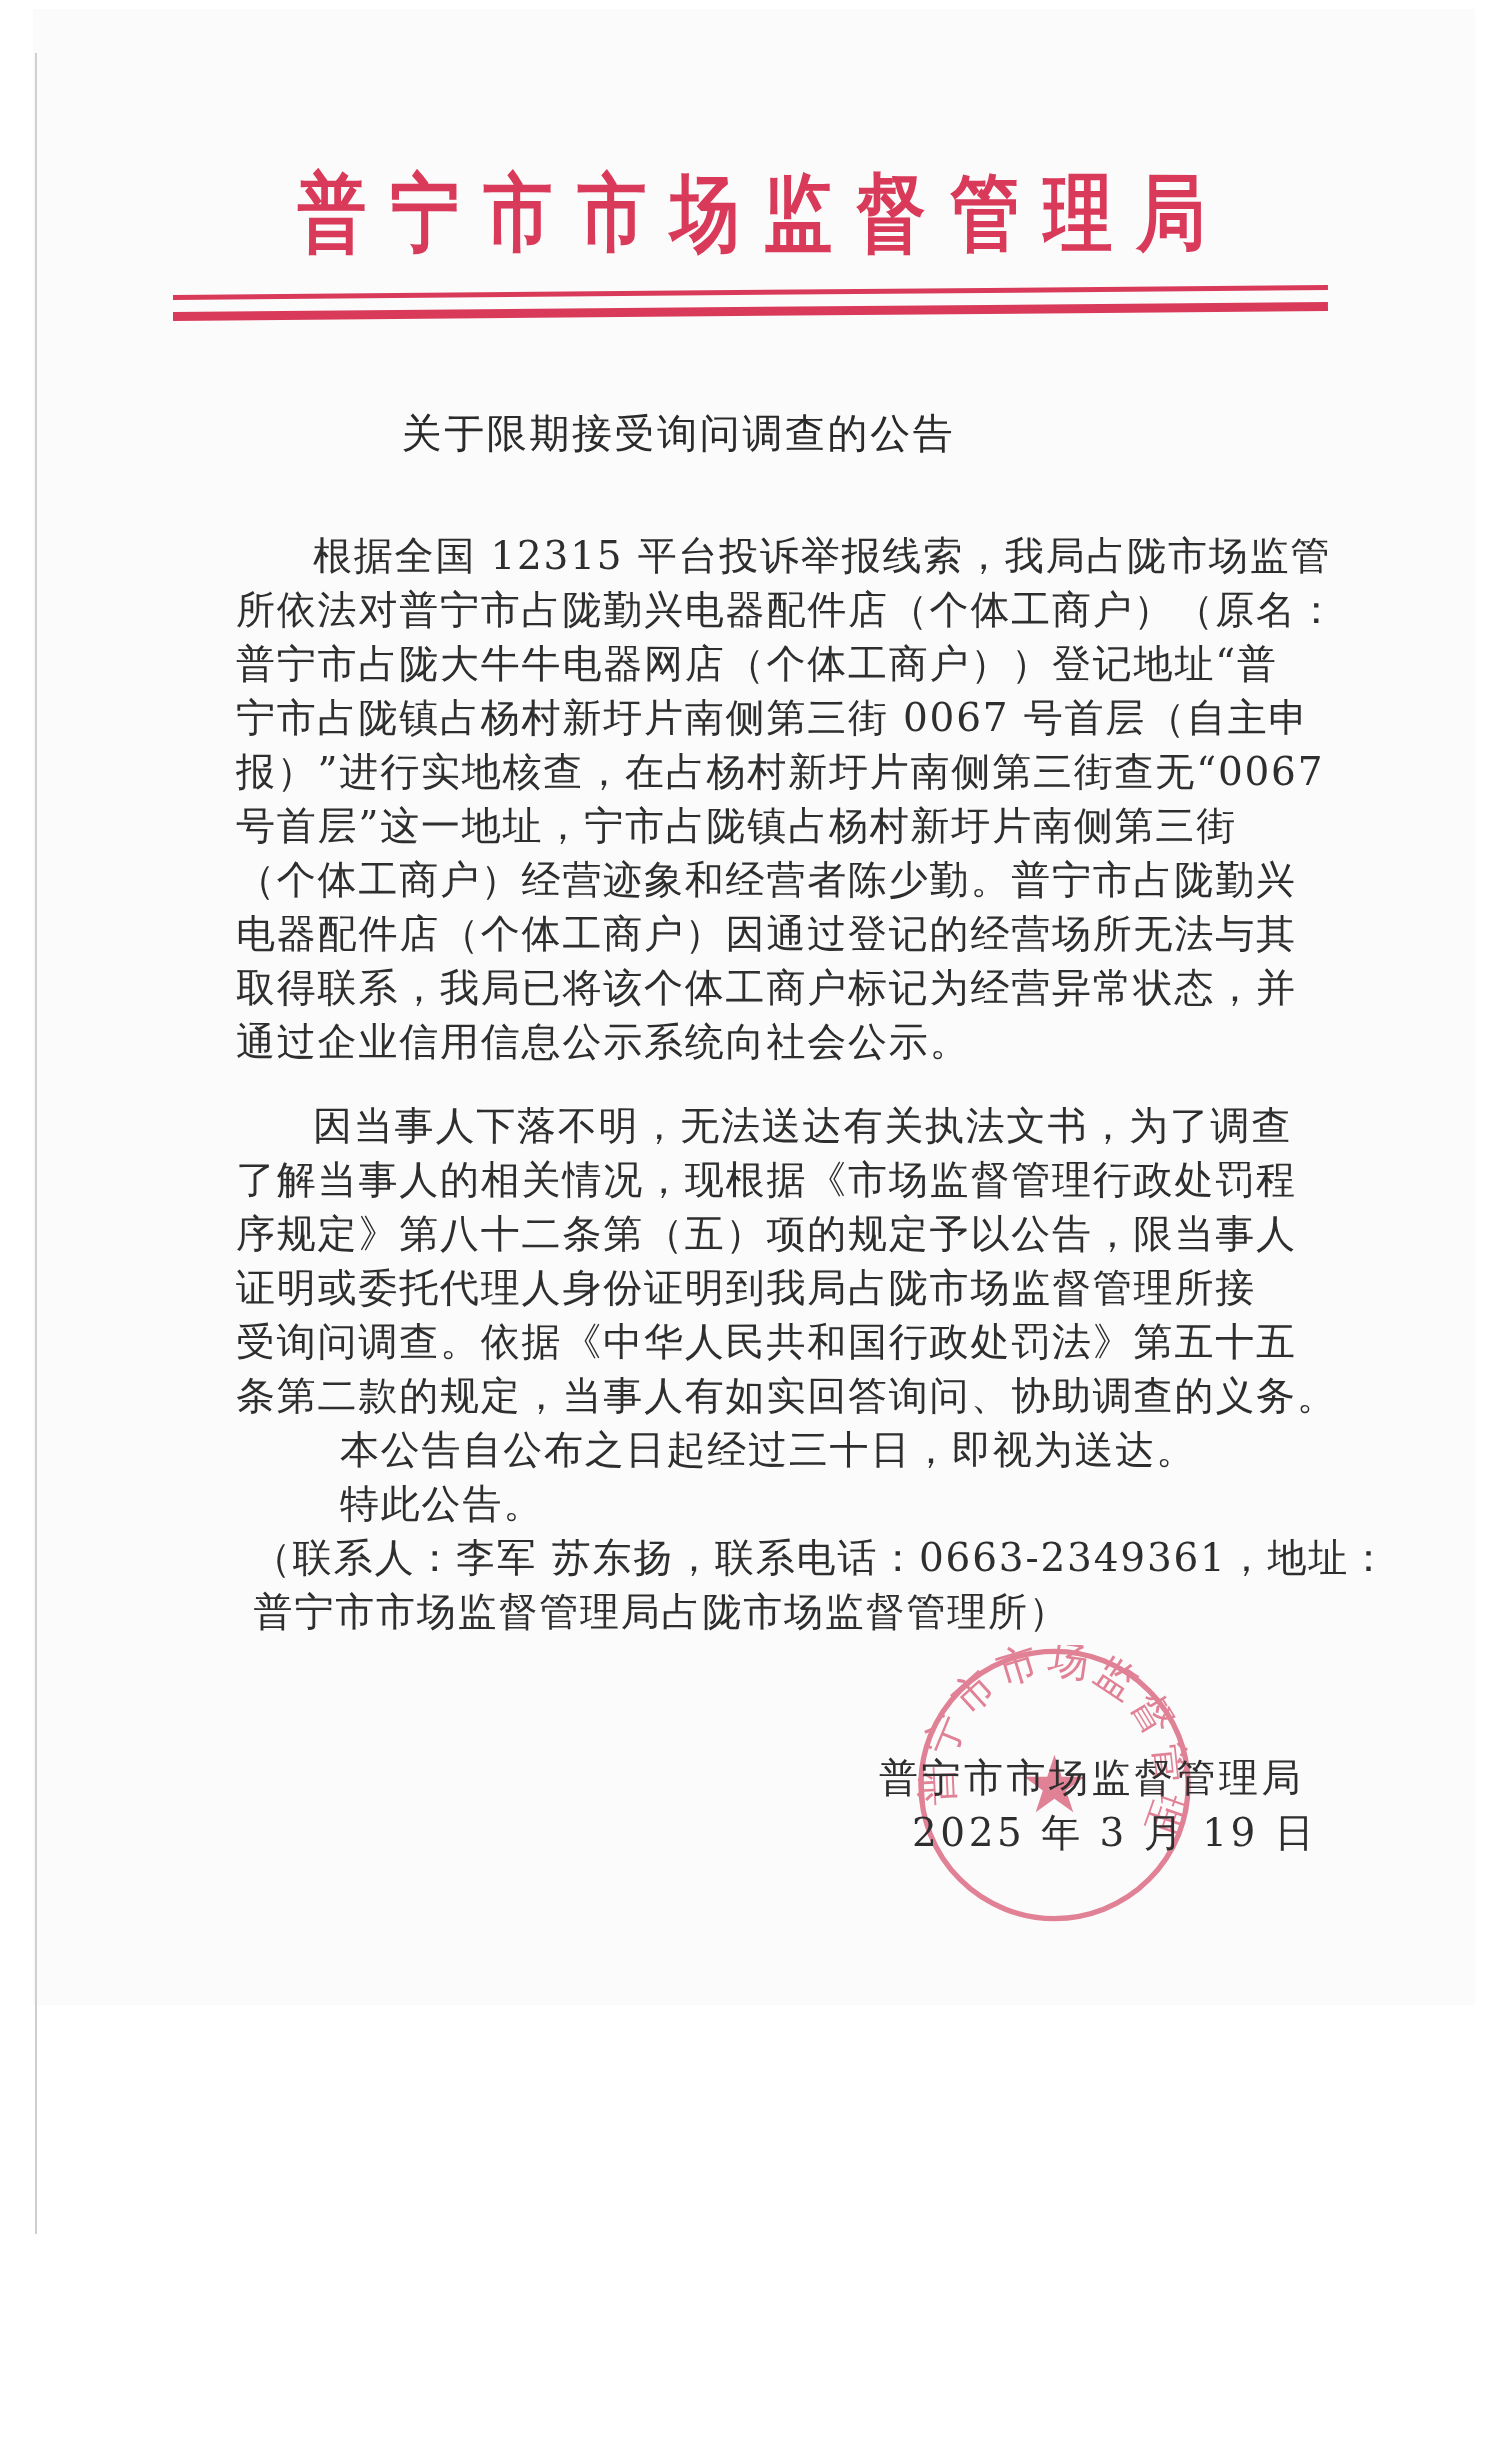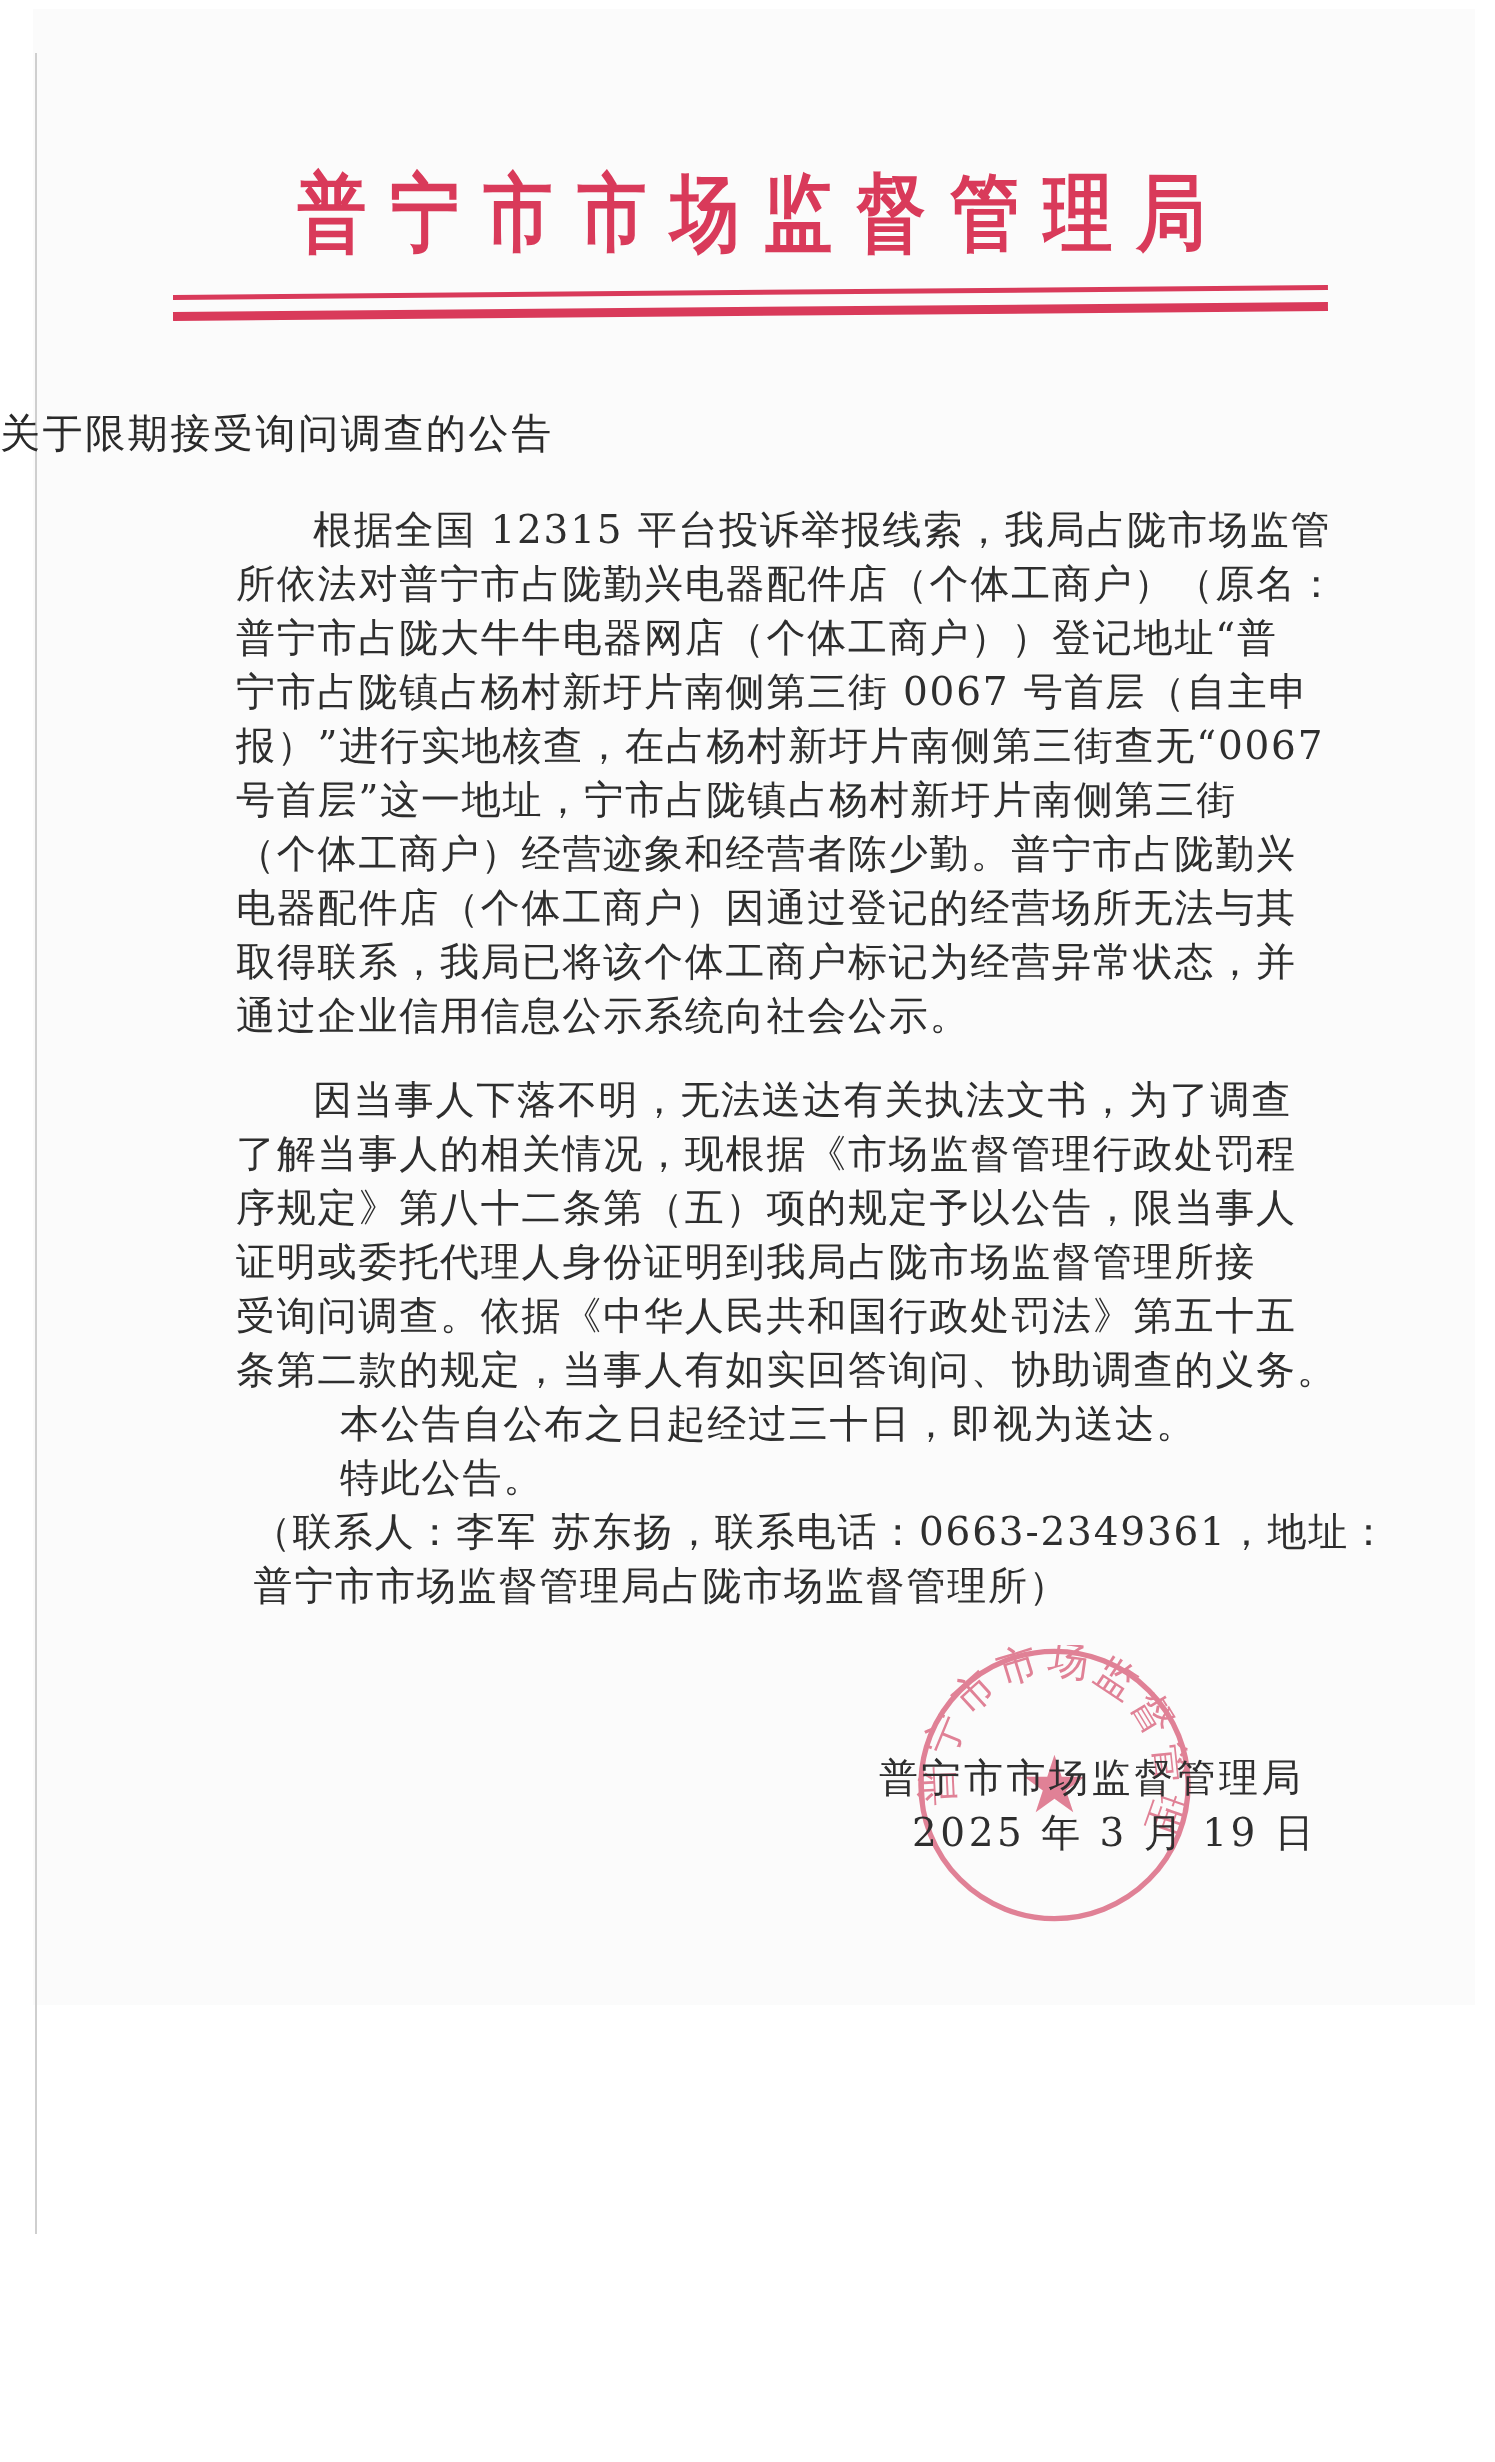--- a/index.html
+++ b/index.html
@@ -28,26 +28,26 @@
   }
   .rule-thin {
     position: absolute; left: 173px; top: 295px; width: 1155px; height: 5.3px;
     background: #d93a5a; transform: rotate(-0.5deg); transform-origin: left center;
   }
   .rule-thick {
     position: absolute; left: 173px; top: 312px; width: 1155px; height: 8.8px;
     background: #d93a5a; transform: rotate(-0.5deg); transform-origin: left center;
   }
   .subtitle {
-    position: absolute; left: 0; top: 406px; width: 1357px; 
+    position: absolute; left: 0; top: 406px; width: 1357px; text-align: center;
     font-size: 40px; letter-spacing: 2.6px; color: #2a2a2a;
     font-family: Liberation Sans, sans-serif;
   }
   .body-text {
-    position: absolute; left: 236px; top: 503px; width: 1011px;
+    position: absolute; left: 236px; top: 529px; width: 1011px;
     font-size: 39px; line-height: 54px; color: #2e2e2e;
     letter-spacing: 1.8px; text-align: justify;
     font-family: "DejaVu Serif", serif;
   }
   .body-text p { margin: 0; }
   .para-gap { margin-top: 30px !important; }
   .line { display: block; white-space: nowrap; }
   .contact { margin-top: 0; }
   .signature {
     position: absolute; left: 879px; top: 1750px; width: 387px;

